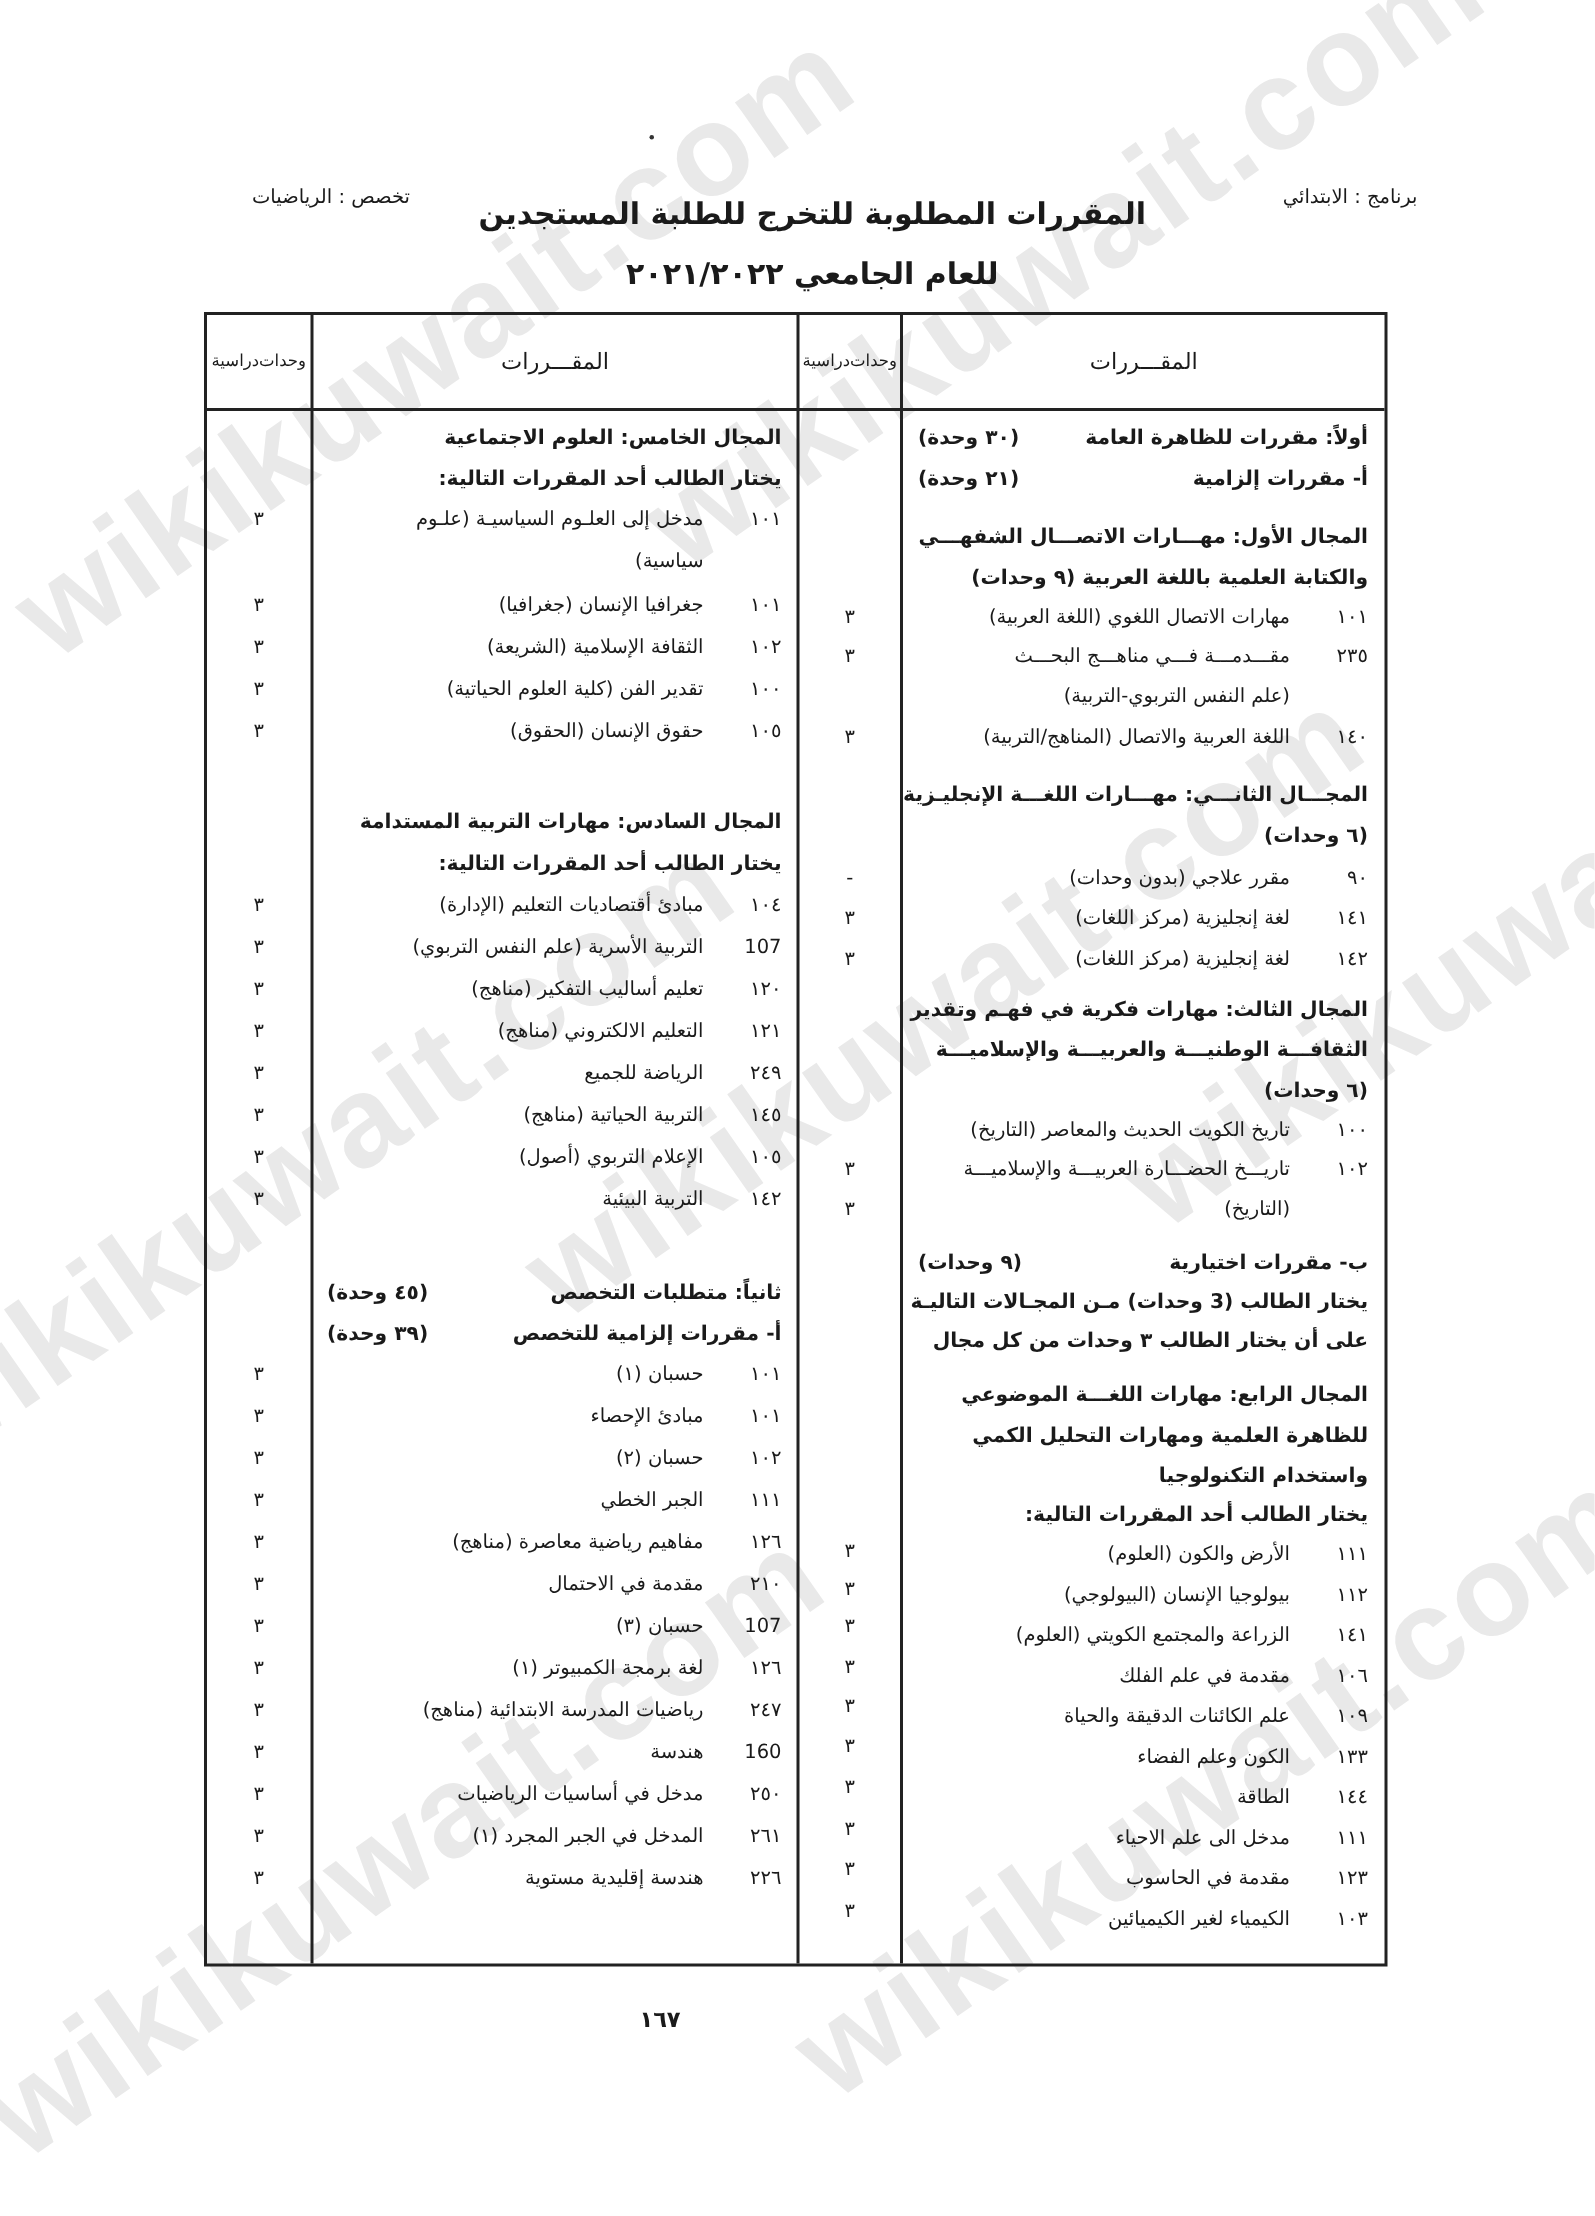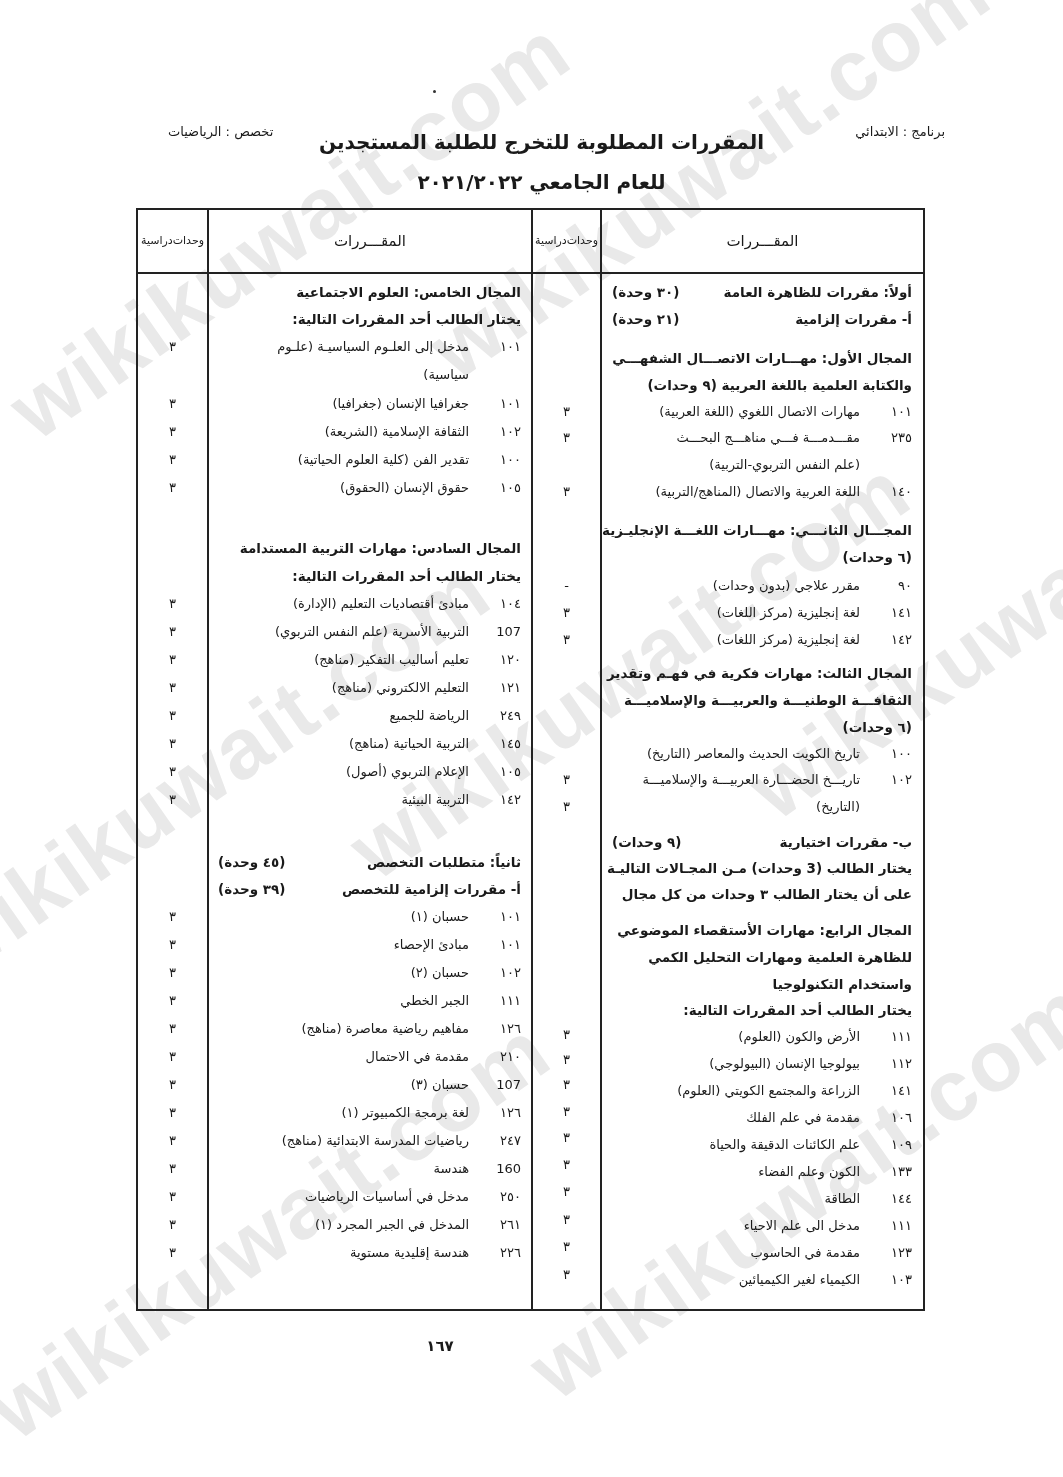--- a/index.html
+++ b/index.html
@@ -139,21 +139,21 @@
         <span style="position: absolute; right: 0px;">ب- مقررات اختيارية</span>
         <span class="sideval">(٩ وحدات)</span>
       </div>
       <div class="line bold" style="top: 650px; height: 20px;">
         <span style="position: absolute; right: 0px;">يختار الطالب (3 وحدات) مـن المجـالات التاليـة</span>
       </div>
       <div class="line bold" style="top: 676px; height: 20px;">
         <span style="position: absolute; right: 0px;">على أن يختار الطالب ٣ وحدات من كل مجال</span>
       </div>
       <div class="line bold" style="top: 712px; height: 20px;">
-        <span style="position: absolute; right: 0px;">المجال الرابع: مهارات الأستقصاء الموضوعي</span>
+        <span style="position: absolute; right: 0px;">المجال الرابع: مهارات اللغـــة الموضوعي</span>
       </div>
       <div class="line bold" style="top: 739px; height: 20px;">
         <span style="position: absolute; right: 0px;">للظاهرة العلمية ومهارات التحليل الكمي</span>
       </div>
       <div class="line bold" style="top: 766px; height: 20px;">
         <span style="position: absolute; right: 0px;">واستخدام التكنولوجيا</span>
       </div>
       <div class="line bold" style="top: 792px; height: 20px;">
         <span style="position: absolute; right: 0px;">يختار الطالب أحد المقررات التالية:</span>
       </div>

